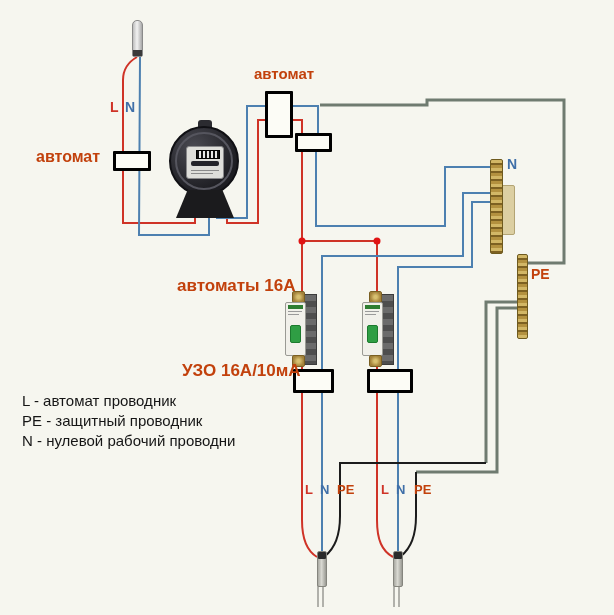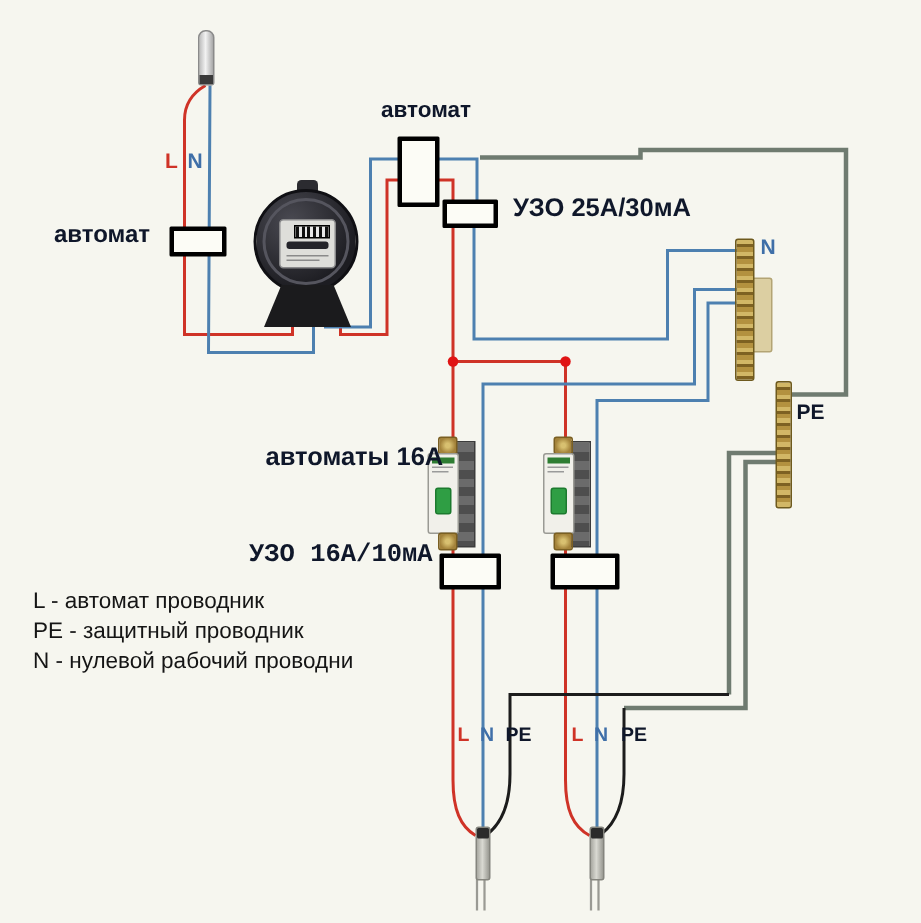--- a/index.html
+++ b/index.html
@@ -5,21 +5,21 @@
   html,body{margin:0;padding:0;background:#f6f6ef;}
   #canvas{
     position:relative;width:614px;height:615px;background:#f6f6ef;
     font-family:"Liberation Sans",sans-serif;overflow:hidden;
   }
   #wires{position:absolute;left:0;top:0;z-index:1;}
   .devbox{
     position:absolute;z-index:2;border:3px solid #000;background:#fcfcf6;
     box-sizing:border-box;border-radius:1px;
   }
-  .lbl{position:absolute;z-index:3;color:#0f172a;white-space:nowrap;}
+  .lbl{position:absolute;z-index:3;color:#c2410c;white-space:nowrap;}
   .b16{font-weight:bold;font-size:16px;}
   .b15{font-weight:bold;font-size:15px;}
   .b17{font-weight:bold;font-size:17px;}
   .b14{font-weight:bold;font-size:14px;}
   .b13{font-weight:bold;font-size:13px;}
   .red{color:#cf3327;} .blue{color:#3f6fa8;}
   .legend{position:absolute;left:22px;top:391px;z-index:3;font-size:15px;line-height:20px;color:#151515;}
   
   .meter{position:absolute;left:168px;top:120px;width:74px;height:98px;z-index:2;}
   .meter .knob{position:absolute;left:30px;top:0;width:14px;height:10px;background:#2b2b30;border-radius:3px;}
@@ -165,23 +165,22 @@
 
   <div class="cable-out" style="left:317px;top:551px;">
       <div class="cap"></div>
     </div>
   <div class="cable-out" style="left:393px;top:551px;">
       <div class="cap"></div>
     </div>
 
   <div class="lbl b16" style="left:36px;top:148px;">автомат</div>
   <div class="lbl b15" style="left:254px;top:65px;">автомат</div>
-  <div class="lbl b17" style="left:342px;top:129px;">УЗО 25А/30мА</div>
-  <div class="lbl b17" style="left:177px;top:295px;">автоматы 16А</div>
-  <div class="lbl b17" style="left:166px;top:361px;font-family:Liberation Mono, monospace;">УЗО 16А/10мА</div>
+  <div class="lbl b17" style="left:177px;top:276px;">автоматы 16А</div>
+  <div class="lbl b17" style="left:182px;top:361px;">УЗО 16А/10мА</div>
 
   <div class="lbl b14 red" style="left:110px;top:99px;">L</div>
   <div class="lbl b14 blue" style="left:125px;top:99px;">N</div>
 
   <div class="lbl b14 blue" style="left:507px;top:156px;">N</div>
   <div class="lbl b14" style="left:531px;top:266px;">PE</div>
 
   <div class="lbl b13 red" style="left:305px;top:482px;">L</div>
   <div class="lbl b13 blue" style="left:320px;top:482px;">N</div>
   <div class="lbl b13" style="left:337px;top:482px;">PE</div>

